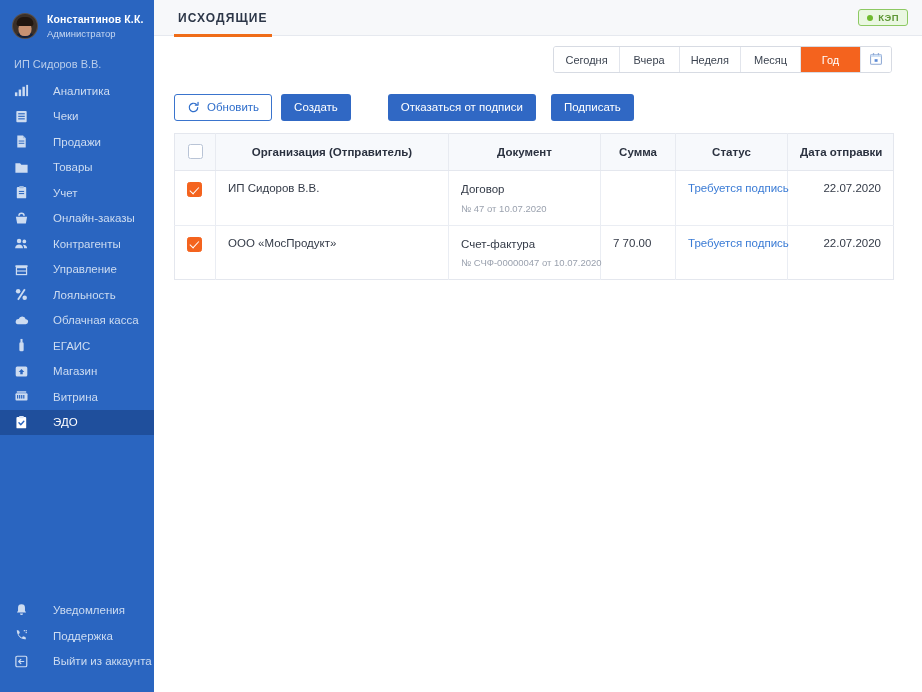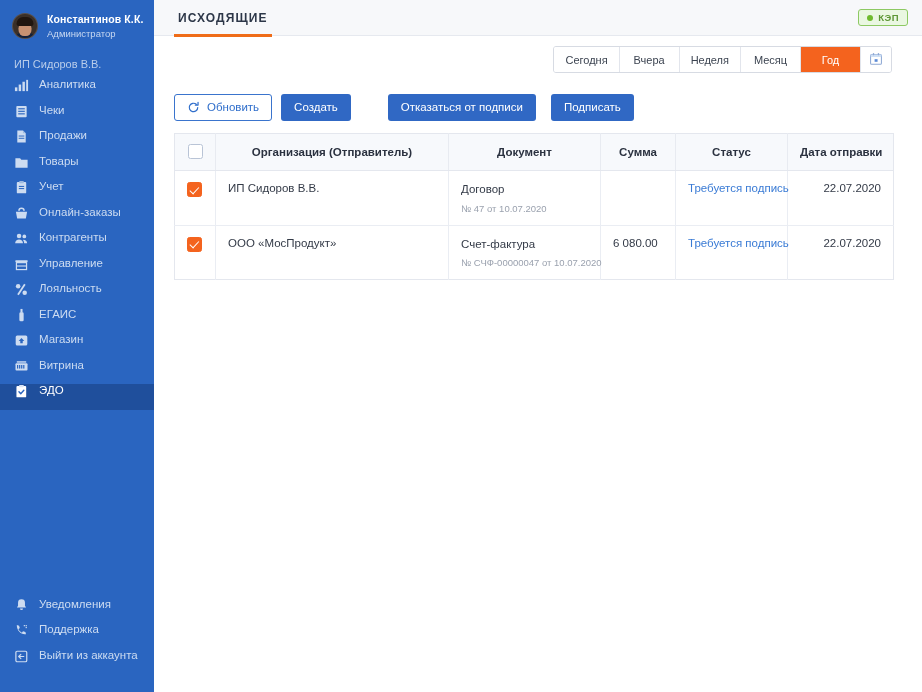--- a/index.html
+++ b/index.html
@@ -59,21 +59,21 @@
   .profile-role {
     color: #c7d8f1; font-size: 9.5px; margin-top: 2px;
     white-space: nowrap;
   }
   .org-label {
     color: #b9cdea; font-size: 11px;
     padding: 6px 0 8px 14px; white-space: nowrap;
   }
   .nav { display: flex; flex-direction: column; }
   .nav-item {
-    display: flex; gap: 10px;
+    display: flex; align-items: center; gap: 24px;
     height: 25.5px; padding-left: 14px;
     color: #cddcf1; font-size: 11.5px;
     white-space: nowrap; cursor: pointer;
     position: relative;
   }
   .nav-item.active {
     background: #1f4f9c;
     color: #ffffff;
   }
   .nav-item .ico {
@@ -351,20 +351,28 @@
         <span class="ico">
             <svg width="15" height="15" viewBox="0 0 16 16">
               <circle cx="4.4" cy="4.4" r="2.4" fill="#cddcf1"></circle>
               <circle cx="11.4" cy="11.4" r="2.4" fill="#cddcf1"></circle>
               <rect x="7" y="1.4" width="1.9" height="13.4" transform="rotate(33 8 8)" fill="#cddcf1"></rect>
             </svg>
           </span>
         <span>Лояльность</span>
       </div>
 
+      <div class="nav-item">
+        <span class="ico">
+            <svg width="15" height="15" viewBox="0 0 16 16">
+              <path d="M4 12h8.2a2.7 2.7 0 00.3-5.4A3.9 3.9 0 005 6.3 2.9 2.9 0 004 12z" fill="#cddcf1"></path>
+            </svg>
+          </span>
+        <span>Облачная касса</span>
+      </div>
 
       <div class="nav-item">
         <span class="ico">
             <svg width="15" height="15" viewBox="0 0 16 16">
               <rect x="6.9" y="1" width="2.2" height="4" fill="#cddcf1"></rect>
               <rect x="5.7" y="4.6" width="4.6" height="9.6" rx="1.4" fill="#cddcf1"></rect>
             </svg>
           </span>
         <span>ЕГАИС</span>
       </div>
@@ -543,21 +551,21 @@
               <span class="cbx checked"></span>
             </td>
             <td>
               <div class="org-cell">ООО «МосПродукт»</div>
             </td>
             <td>
               <div class="doc-title">Счет-фактура</div>
               <div class="doc-sub">№ СЧФ-00000047 от 10.07.2020</div>
             </td>
             <td>
-              <div class="sum-cell">6 080.00</div>
+              <div class="sum-cell">7 70.00</div>
             </td>
             <td>
               <span class="status-link">Требуется подпись</span>
             </td>
             <td>
               <div class="date-cell">22.07.2020</div>
             </td>
           </tr>
 
         </tbody>

